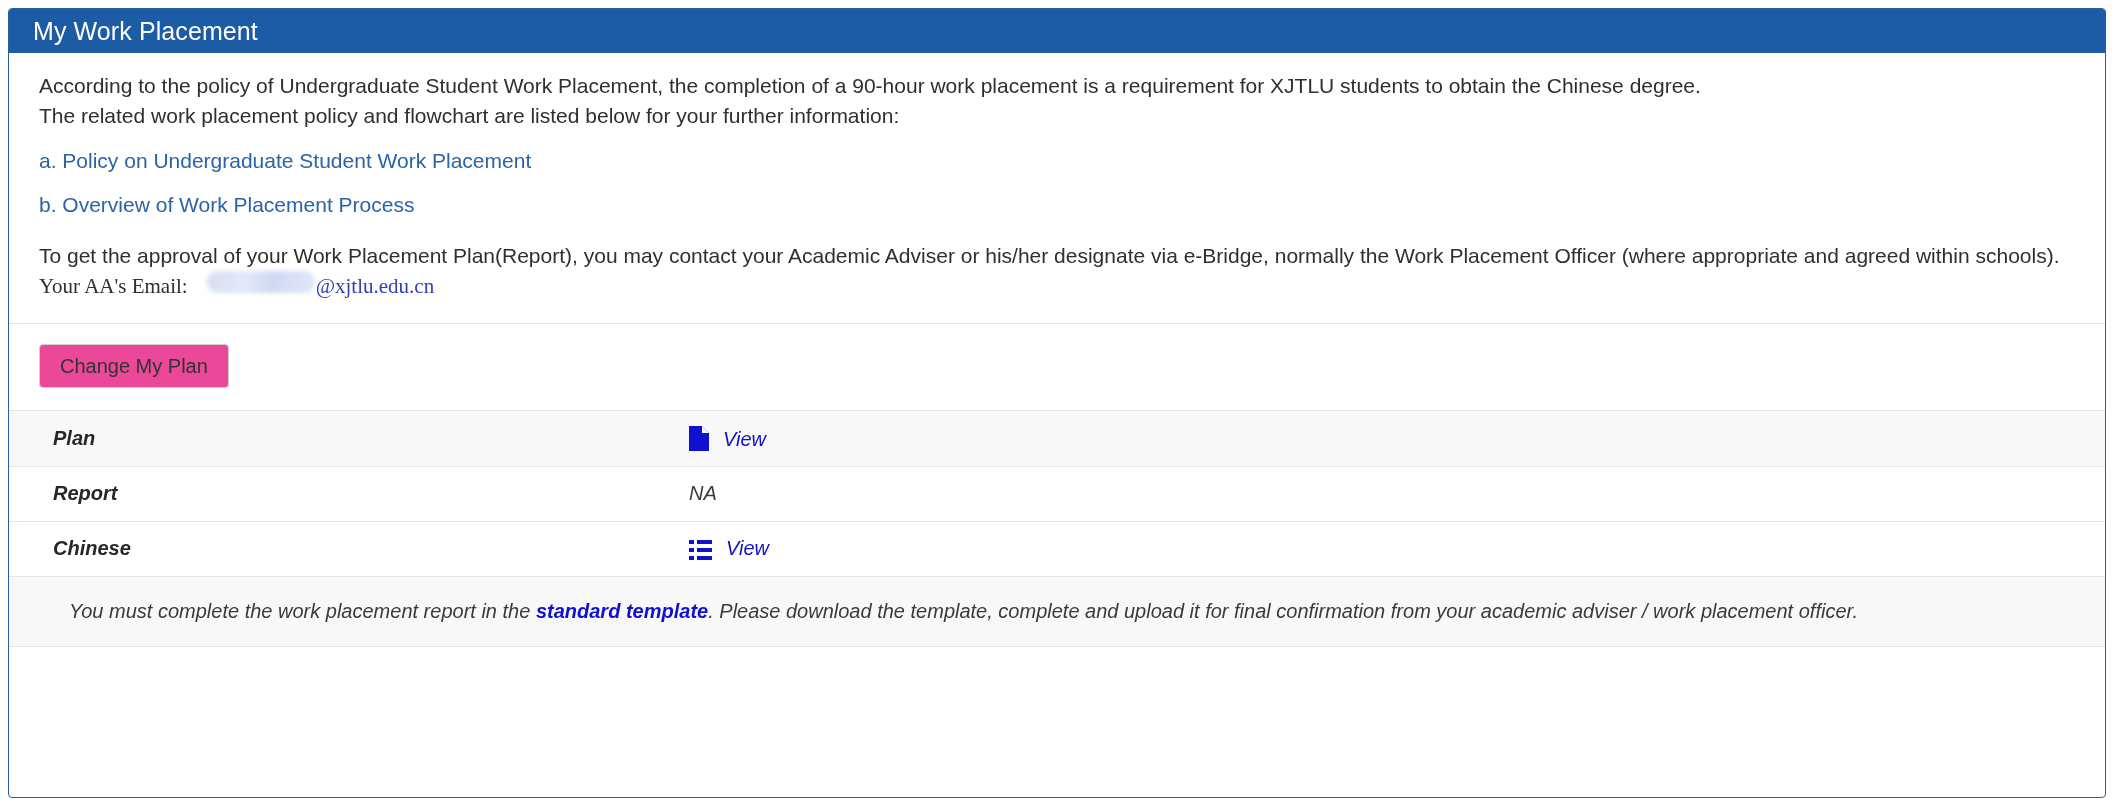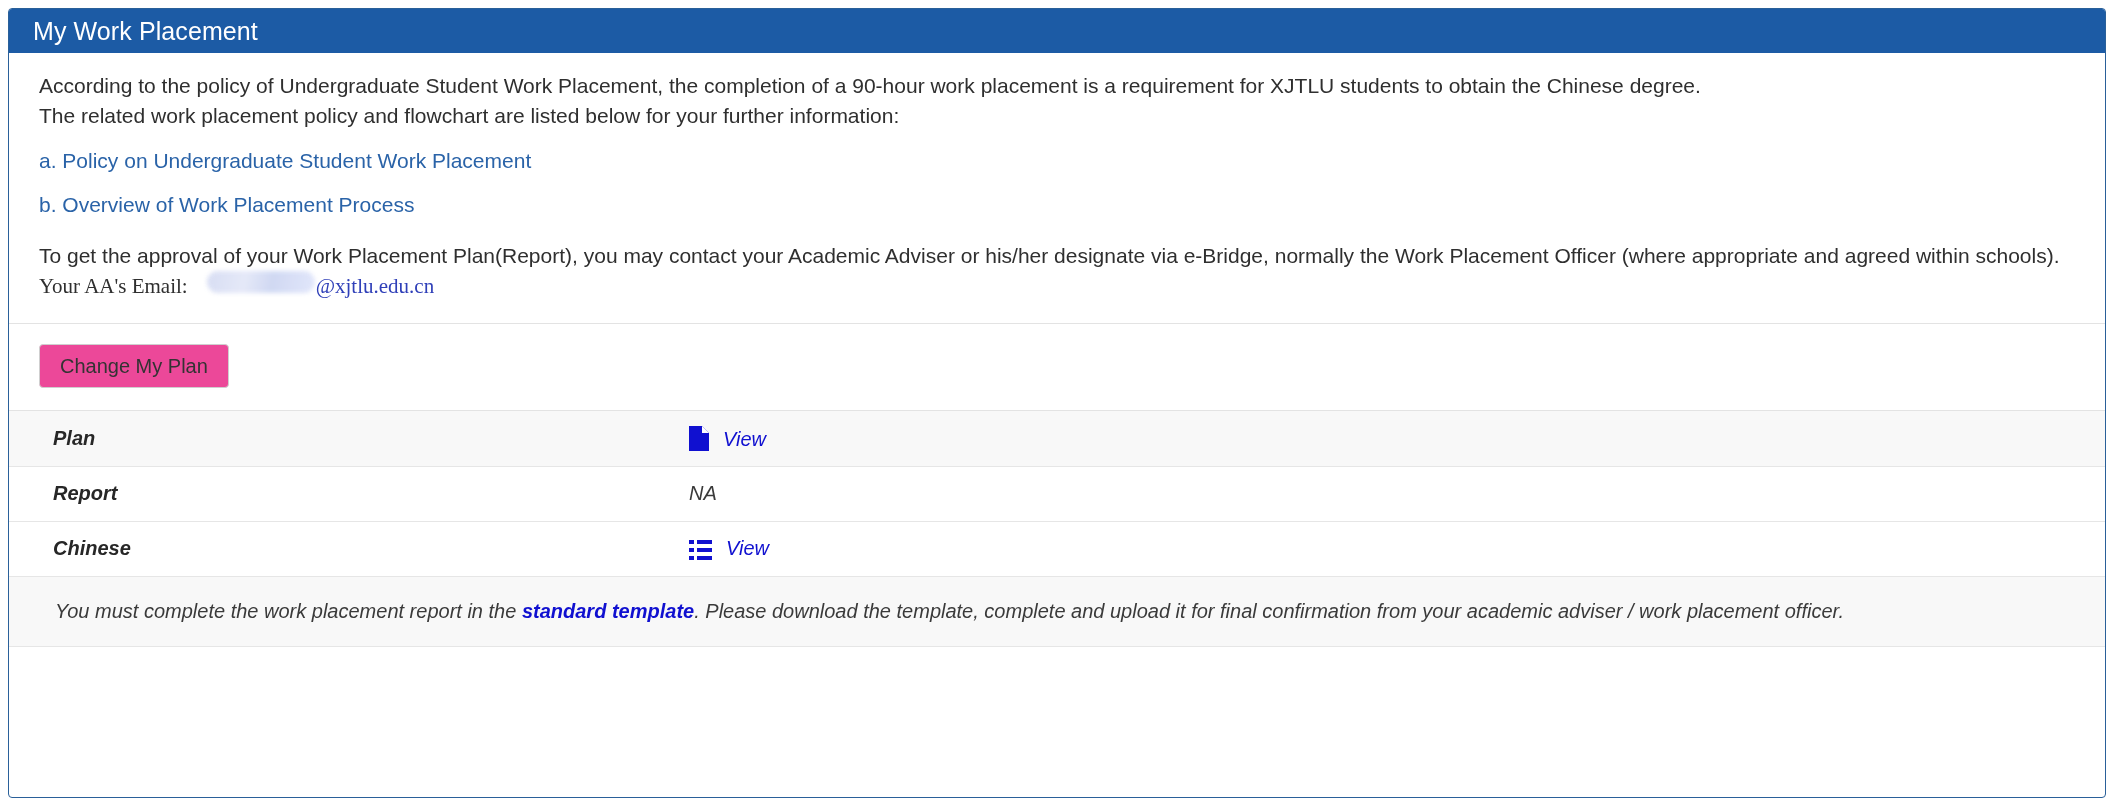--- a/index.html
+++ b/index.html
@@ -160,21 +160,21 @@
     font-size: 20px;
     letter-spacing: 0.2px;
     word-spacing: 9px;
   }
 
   .icon-svg { display: block; }
 
   .footnote-row td {
     background: #f8f8f8;
     height: 70px;
-    padding: 2px !important;
+    padding: 16px !important;
   }
   .footnote {
     padding: 0 44px;
     font-size: 20px;
     color: #3a3a3a;
     line-height: 28px;
     white-space: nowrap;
   }
   .footnote-strong {
     color: #1010d0;

